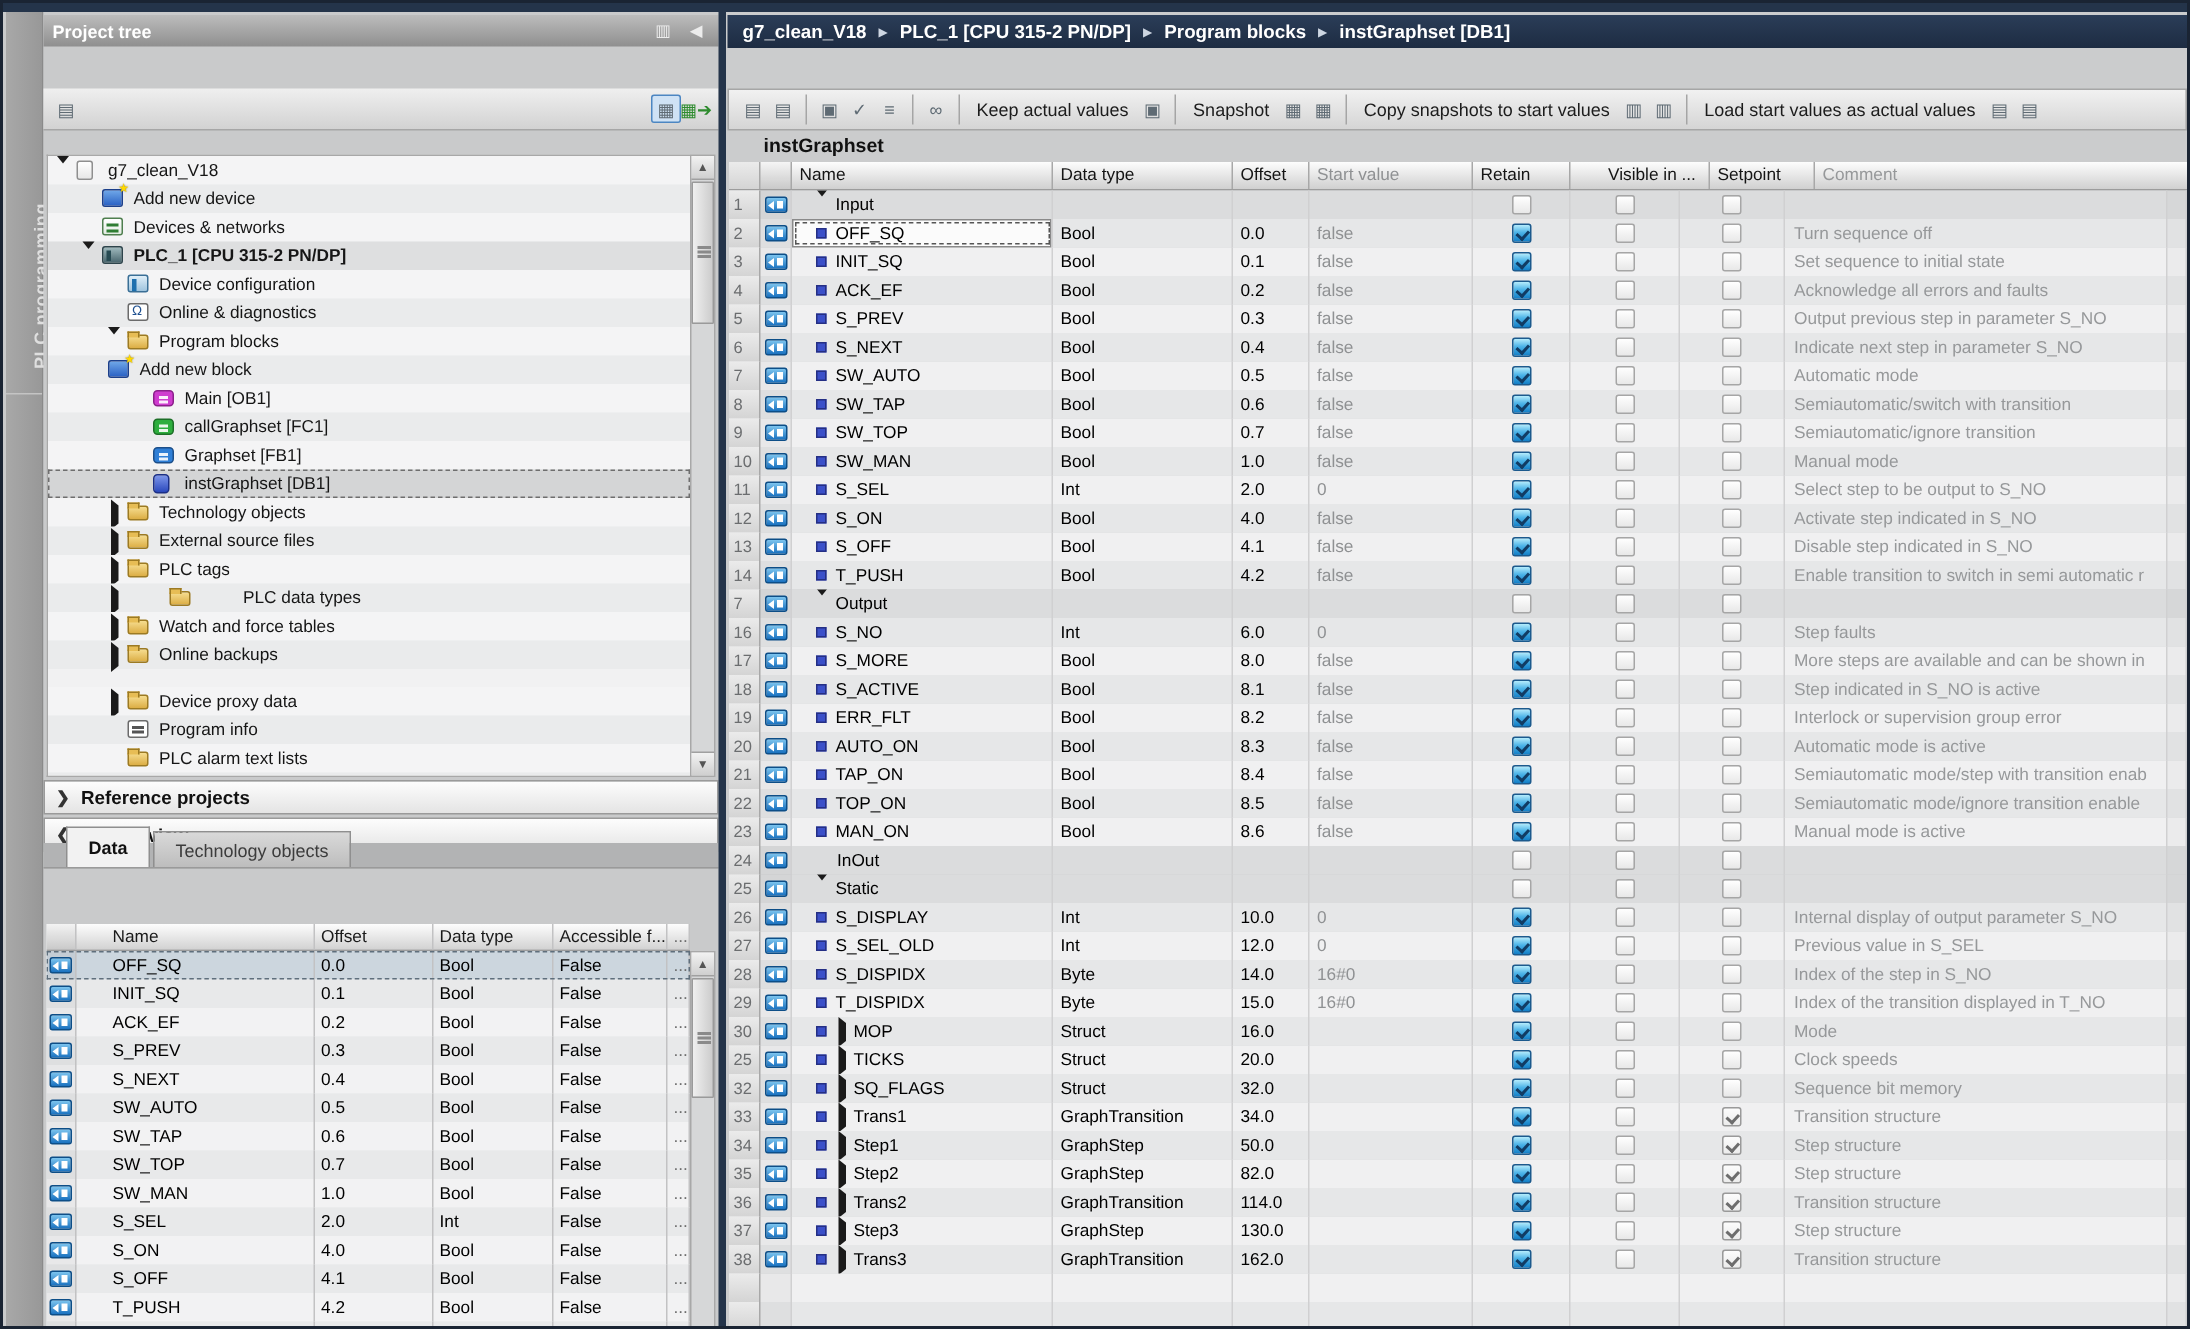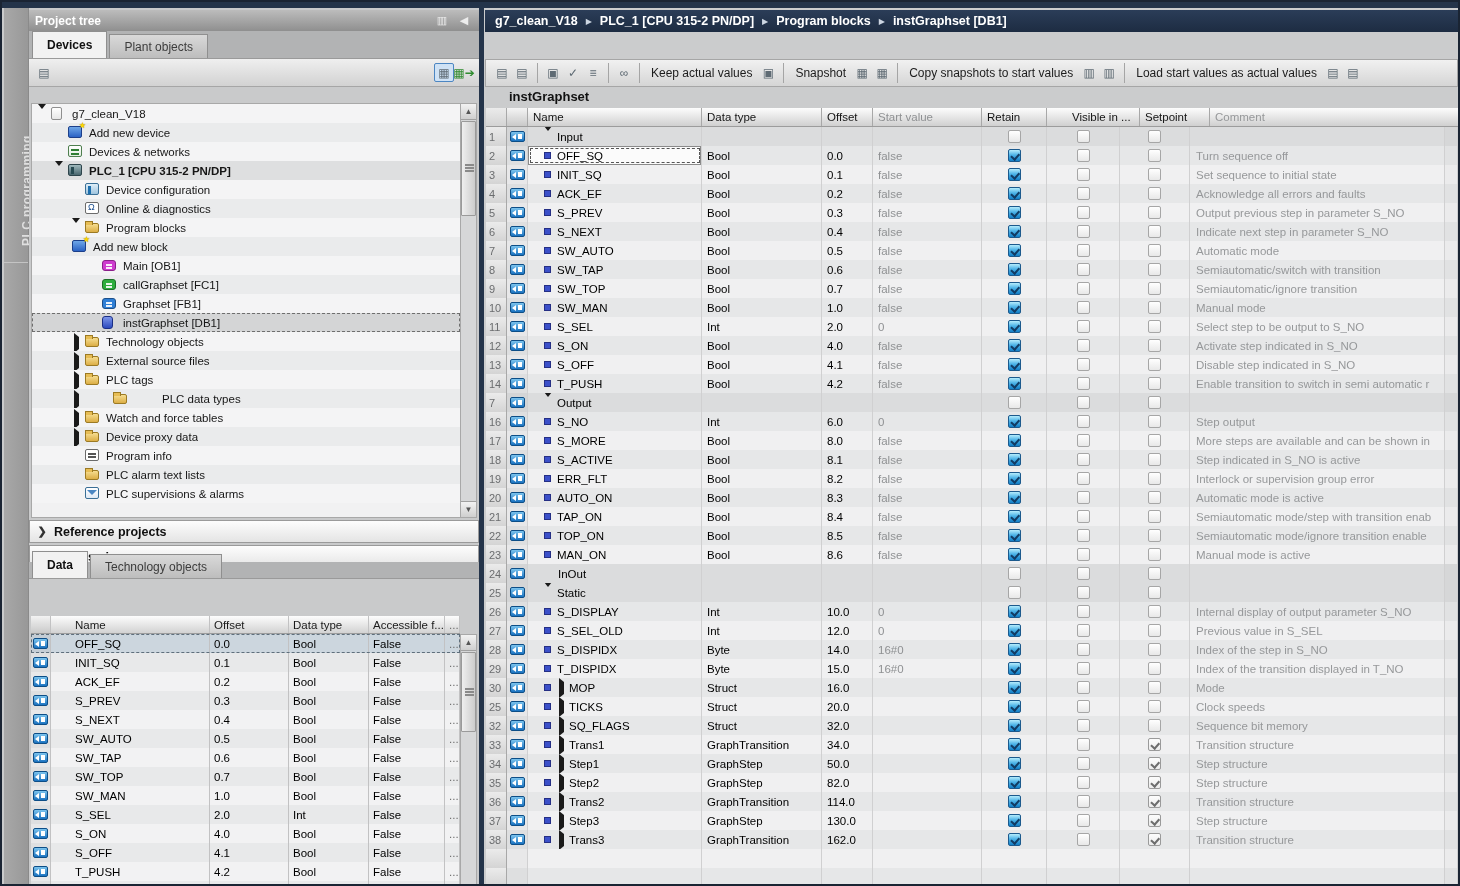--- a/index.html
+++ b/index.html
@@ -71,21 +71,21 @@
   .sb { position:absolute; width:17px; background:#d6d7d8; border:1px solid #a8a8a8; }
   .sb-btn { position:absolute; left:0; width:15px; height:16px; background:linear-gradient(#f2f2f2,#cfcfcf); border-bottom:1px solid #a0a0a0; color:#555; font-size:8px; text-align:center; line-height:16px; }
   .sb-btn.bottom { border-top:1px solid #a0a0a0; border-bottom:none; }
   .sb-thumb { position:absolute; left:0; width:15px; background:linear-gradient(90deg,#efefef,#cccccc); border:1px solid #9a9a9a; border-radius:1px; }
   .grip { position:absolute; left:3px; width:9px; height:1.5px; background:#8a8a8a; box-shadow:0 3px 0 #8a8a8a, 0 6px 0 #8a8a8a; }
 
   
   .acc-bar { position:absolute; left:0; width:450px; height:23px; background:linear-gradient(#fdfdfd,#e4e4e4); border:1px solid #9a9a9a; display:flex; align-items:center; }
   .acc-arrow { width:24px; text-align:center; font-size:11px; color:#333; font-weight:bold; }
   .acc-label { font-weight:bold; font-size:12.5px; color:#111; }
-  .dv-tabs { position:absolute; left:0; top:554px; width:450px; height:17px; background:#b2b3b4; border-bottom:1px solid #9a9a9a; display:flex; align-items:flex-end; padding-left:3px; }
+  .dv-tabs { position:absolute; left:0; top:554px; width:450px; height:17px; background:#b2b3b4; border-bottom:1px solid #9a9a9a; display:flex; align-items:flex-end; padding-left:15px; }
 
   
   .dt { position:absolute; left:2px; top:608px; width:429px; height:274px; overflow:hidden; background:#ececed; }
   .dt-head, .dt-row { display:flex; height:19px; font-size:11.5px; align-items:stretch; }
   .dt-head { background:linear-gradient(#fdfdfd,#d2d2d2); border-bottom:1px solid #9c9c9c; color:#1a1a1a; height:18px; }
   .dt-head > span, .dt-row > span { display:flex; align-items:center; padding-left:4px; border-right:1px solid #c2c2c3; overflow:hidden; white-space:nowrap; }
   .dt-row:nth-child(odd) { background:#f2f2f3; }
   .dt-row:nth-child(even) { background:#e8e9ea; }
   .dt-row.selected { background:#ccd6de; outline:1px dashed #5f6f7c; outline-offset:-1px; }
   .dc0 { width:20px; flex:none; background:rgba(0,0,0,0.04); justify-content:center; padding-left:0 !important; }
@@ -150,24 +150,20 @@
     <div class="rail-div"></div>
     <div class="rail-label">PLC programming</div>
   </div>
 
   <div class="pt">
     <div class="pt-titlebar">
       <span class="pt-title">Project tree</span>
       <span class="tb-ico">▥</span>
       <span class="tb-ico">◀</span>
     </div>
-    <div class="pt-tabs" id="pt-tabs">
-        <div class="tab active">Devices</div>
-        <div class="tab">Plant objects</div>
-      </div>
     <div class="pt-toolbar">
       <span class="chip">▤</span>
       <span class="pt-tb-spacer"></span>
       <span class="chip sel">▦</span>
       <span class="chip" style="color:#2e8b2e;">▦➔</span>
     </div>
 
     <div class="tree" id="tree-rows">
         <div class="trow" style="padding-left: 6px;">
           <span class="texp"><span class="exp-d"></span></span>
@@ -282,20 +278,27 @@
           <span class="tlabel">PLC data types</span>
         </div>
         <div class="trow" style="padding-left: 40px;">
           <span class="texp"><span class="exp-r"></span></span>
           <span class="ticon">
             <span class="ic i-folder"></span>
           </span>
           <span class="tlabel">Watch and force tables</span>
         </div>
         <div class="trow" style="padding-left: 40px;">
+          <span class="texp"><span class="exp-r"></span></span>
+          <span class="ticon">
+            <span class="ic i-folder"></span>
+          </span>
+          <span class="tlabel">Online backups</span>
+        </div>
+        <div class="trow" style="padding-left: 40px; margin-top: 12px;">
           <span class="texp"><span class="exp-r"></span></span>
           <span class="ticon">
             <span class="ic i-folder"></span>
           </span>
           <span class="tlabel">Device proxy data</span>
         </div>
         <div class="trow" style="padding-left: 40px;">
           <span class="texp"></span>
           <span class="ticon">
             <span class="ic i-info"></span>
@@ -929,21 +932,21 @@
           <span class="c-start">0</span>
           <span class="c-cb">
             <span class="cb cb-on"></span>
           </span>
           <span class="c-cb w2">
             <span class="cb cb-off"></span>
           </span>
           <span class="c-cb w3">
             <span class="cb cb-off"></span>
           </span>
-          <span class="c-com">Step output</span>
+          <span class="c-com">Step faults</span>
           <span class="c-tail"></span>
         </div>
         <div class="db-row odd">
           <span class="c-num">17</span>
           <span class="c-ico">
             <span class="decl"></span>
           </span>
           <span class="c-name">
             <span class="mk indent1"></span>
             <span>S_MORE</span>

